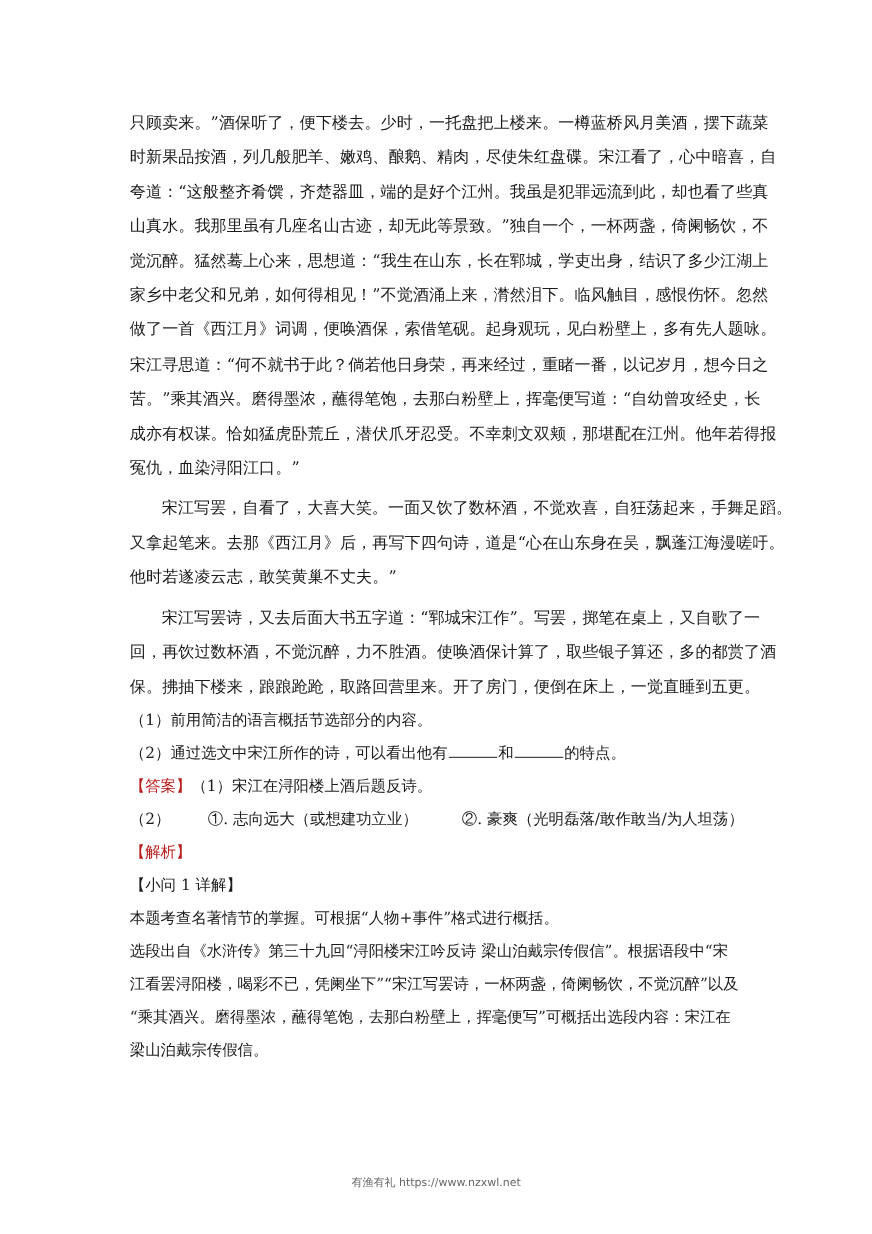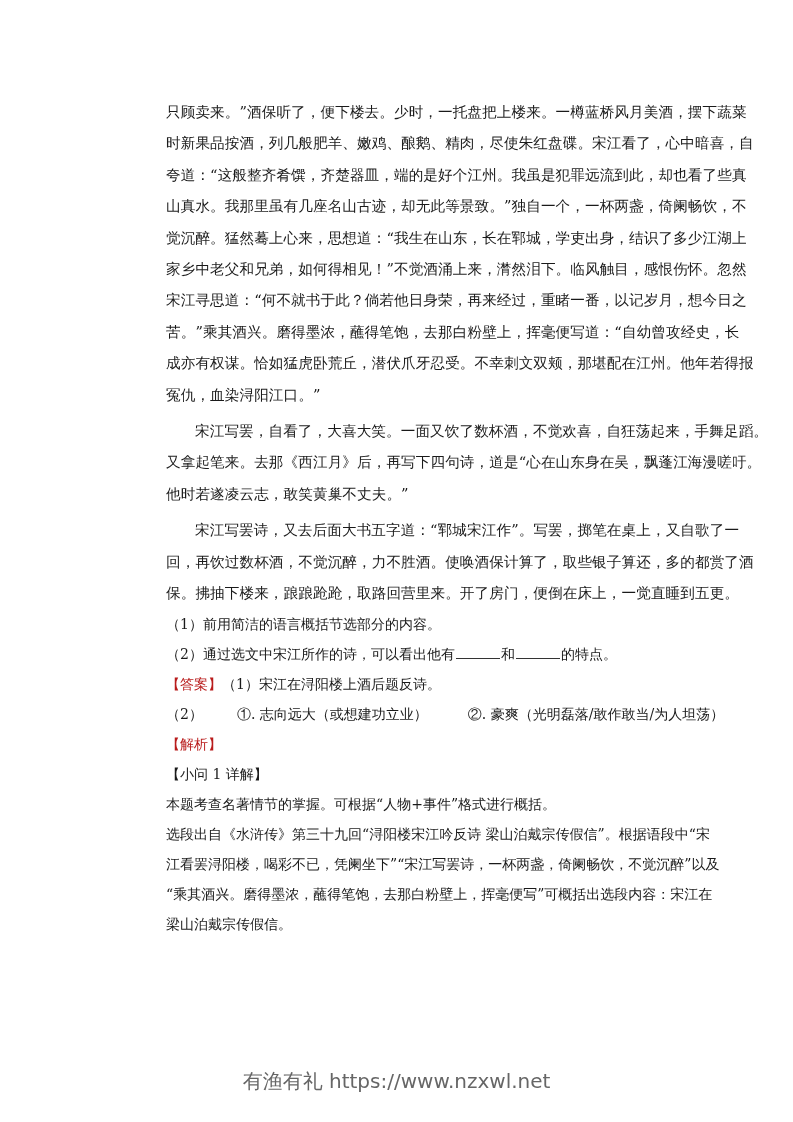--- a/index.html
+++ b/index.html
@@ -1,40 +1,41 @@
 <!DOCTYPE html>
 <html><head>
 <meta charset="utf-8">
 <style>
   html, body { margin:0; padding:0; background:#ffffff; }
   body { width:793px; height:1122px; position:relative; overflow:hidden;
          font-family:"DejaVu Serif","Liberation Serif",serif; color:#1a1a1a; }
-  .page { position:absolute; left:118px; top:96px; width:560px;margin-left:48px; }
+  .page { position:absolute; left:118px; top:96px; width:560px; }
   .line { font-size:14.6px; line-height:31.4px; white-space:nowrap; letter-spacing:0.1px; }
   .indent { padding-left:29px; }
   .gap { height:5px; }
   .qline { font-size:14px; line-height:30px; white-space:nowrap; }
   .tag { color:#b91c1c; }
   .blank { display:inline-block; width:44px; border-bottom:1px solid #333; height:14px; vertical-align:baseline; margin:0 1px; }
   .sp { display:inline-block; width:34px; }
   .sp2 { display:inline-block; width:40px; }
   .footer { position:absolute; top:1068px; left:0; width:793px; text-align:center;
-            font-family:"DejaVu Sans","Liberation Sans",sans-serif; font-size:20px; color:#666; }
+            font-family:"DejaVu Sans","Liberation Sans",sans-serif; font-size:10px; color:#666; }
 </style>
 </head>
 <body>
 
 <div class="page">
   <div>
     <div class="line">只顾卖来。”酒保听了，便下楼去。少时，一托盘把上楼来。一樽蓝桥风月美酒，摆下蔬菜</div>
     <div class="line">时新果品按酒，列几般肥羊、嫩鸡、酿鹅、精肉，尽使朱红盘碟。宋江看了，心中暗喜，自</div>
     <div class="line">夸道：“这般整齐肴馔，齐楚器皿，端的是好个江州。我虽是犯罪远流到此，却也看了些真</div>
     <div class="line">山真水。我那里虽有几座名山古迹，却无此等景致。”独自一个，一杯两盏，倚阑畅饮，不</div>
     <div class="line">觉沉醉。猛然蓦上心来，思想道：“我生在山东，长在郓城，学吏出身，结识了多少江湖上</div>
     <div class="line">家乡中老父和兄弟，如何得相见！”不觉酒涌上来，潸然泪下。临风触目，感恨伤怀。忽然</div>
+    <div class="line">做了一首《西江月》词调，便唤酒保，索借笔砚。起身观玩，见白粉壁上，多有先人题咏。</div>
     <div class="line">宋江寻思道：“何不就书于此？倘若他日身荣，再来经过，重睹一番，以记岁月，想今日之</div>
     <div class="line">苦。”乘其酒兴。磨得墨浓，蘸得笔饱，去那白粉壁上，挥毫便写道：“自幼曾攻经史，长</div>
     <div class="line">成亦有权谋。恰如猛虎卧荒丘，潜伏爪牙忍受。不幸刺文双颊，那堪配在江州。他年若得报</div>
     <div class="line">冤仇，血染浔阳江口。”</div>
   </div>
   <div class="gap"></div>
   <div>
     <div class="line indent">宋江写罢，自看了，大喜大笑。一面又饮了数杯酒，不觉欢喜，自狂荡起来，手舞足蹈。</div>
     <div class="line">又拿起笔来。去那《西江月》后，再写下四句诗，道是“心在山东身在吴，飘蓬江海漫嗟吁。</div>
     <div class="line">他时若遂凌云志，敢笑黄巢不丈夫。”</div>

